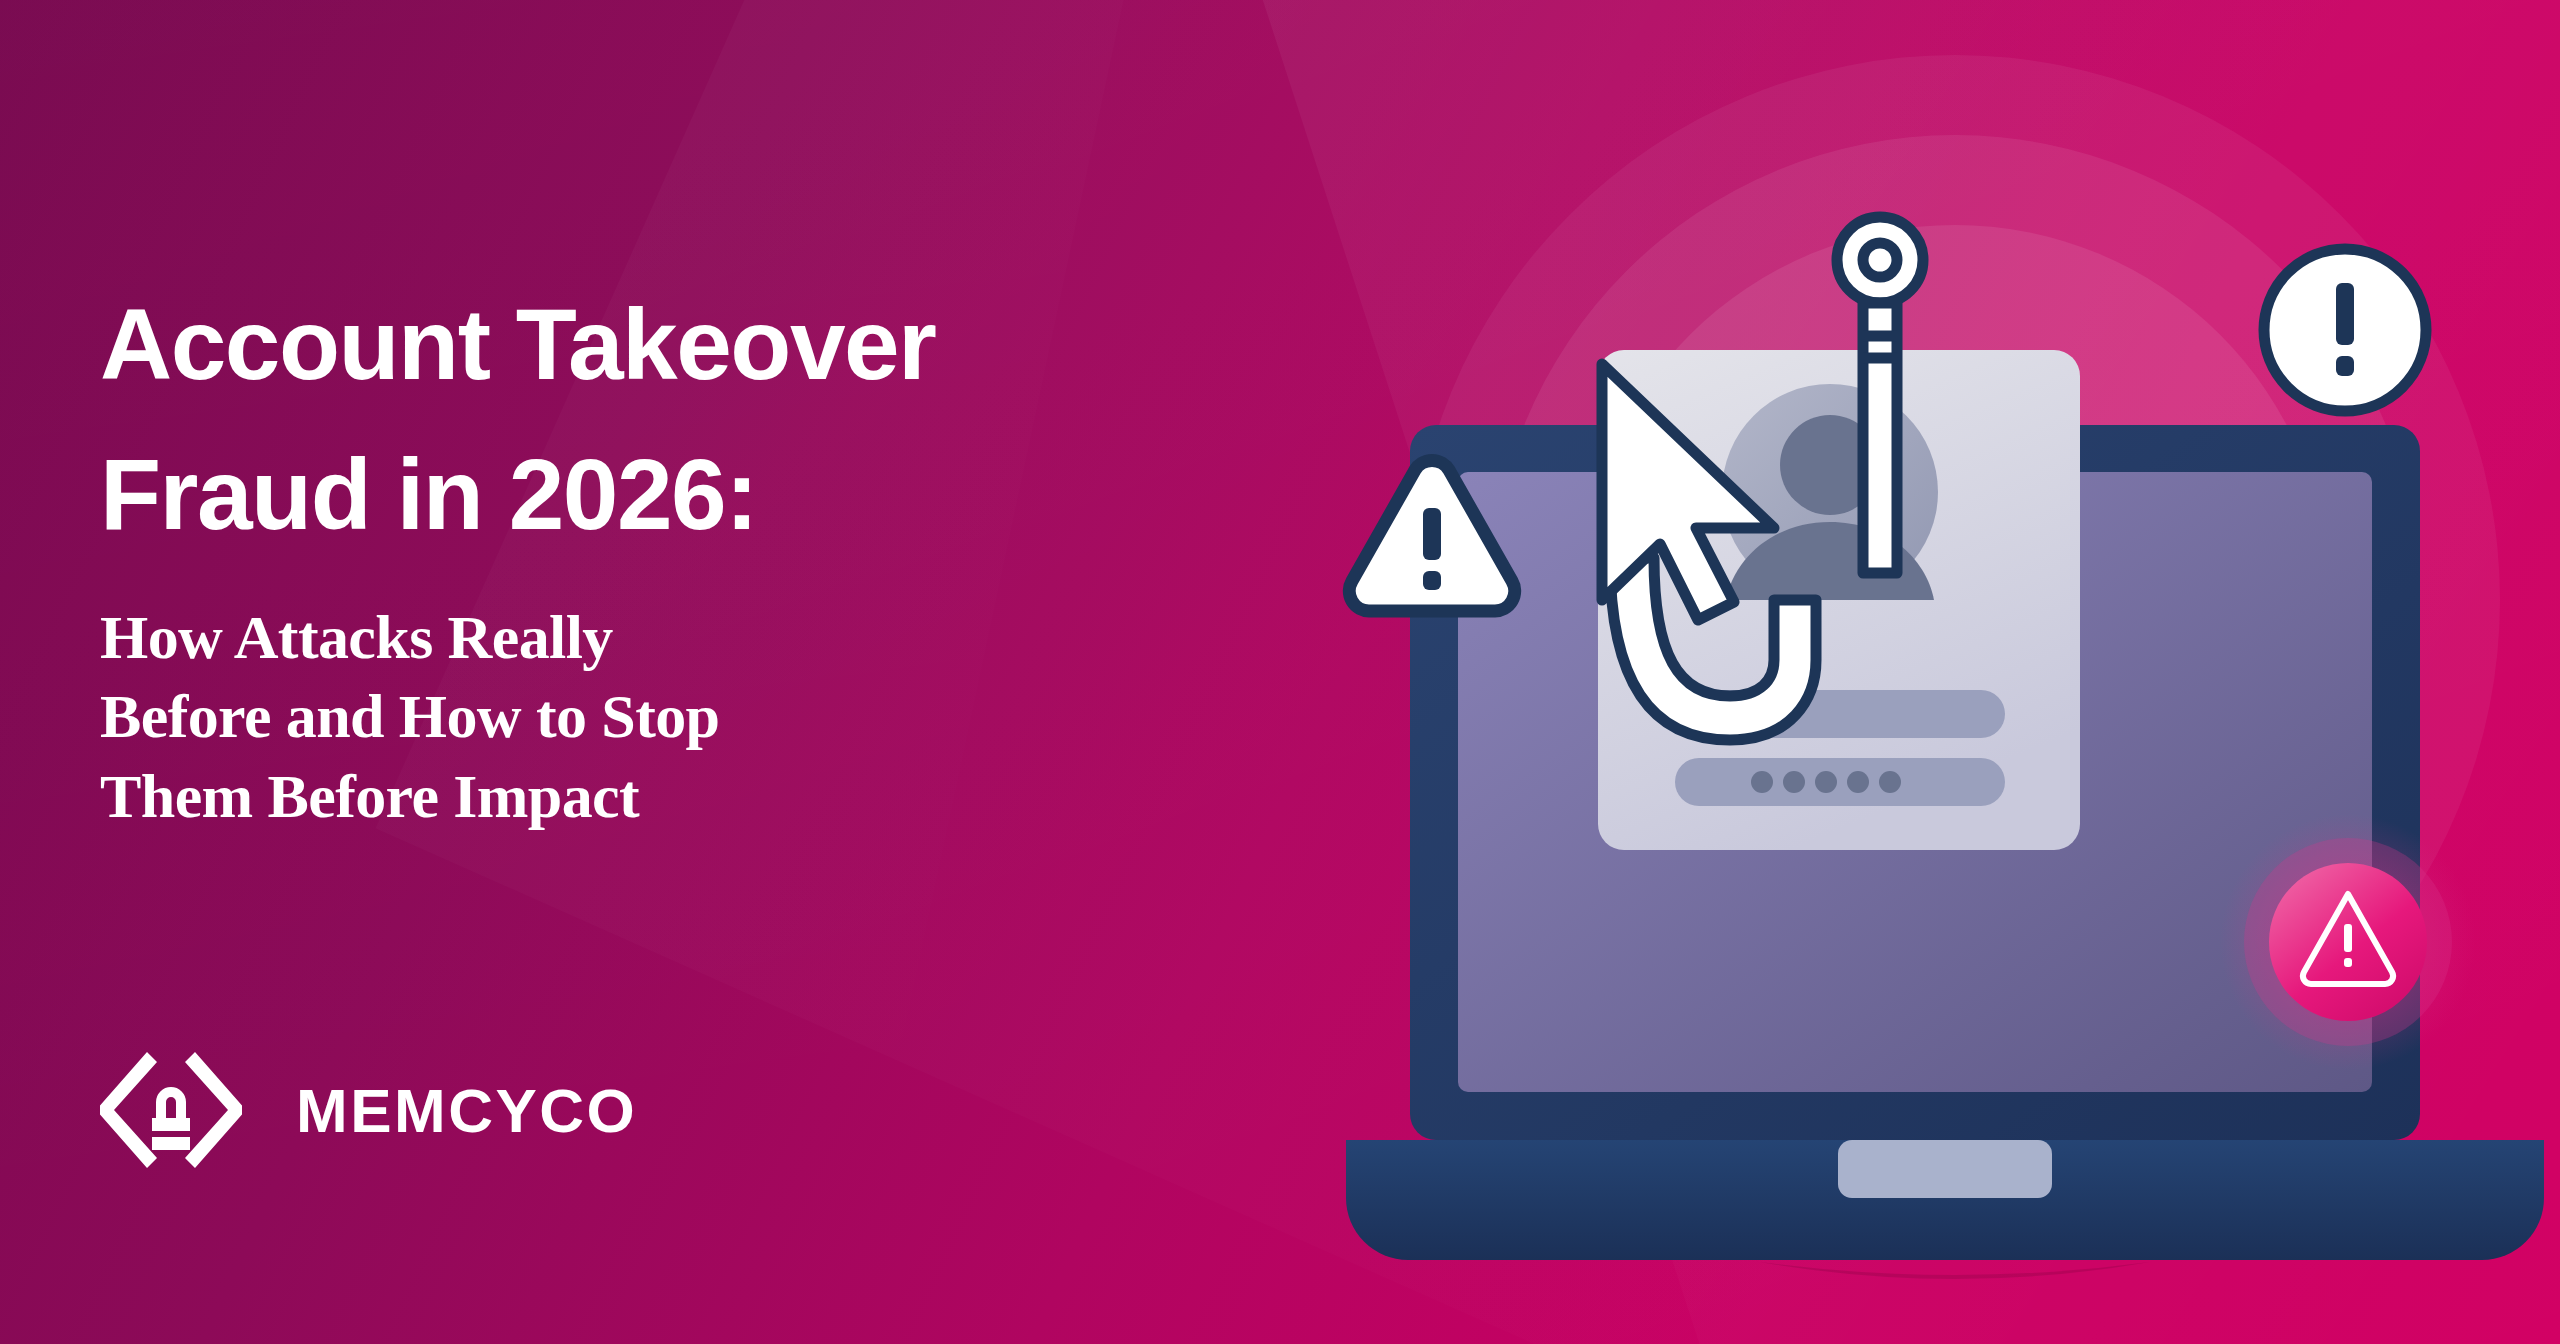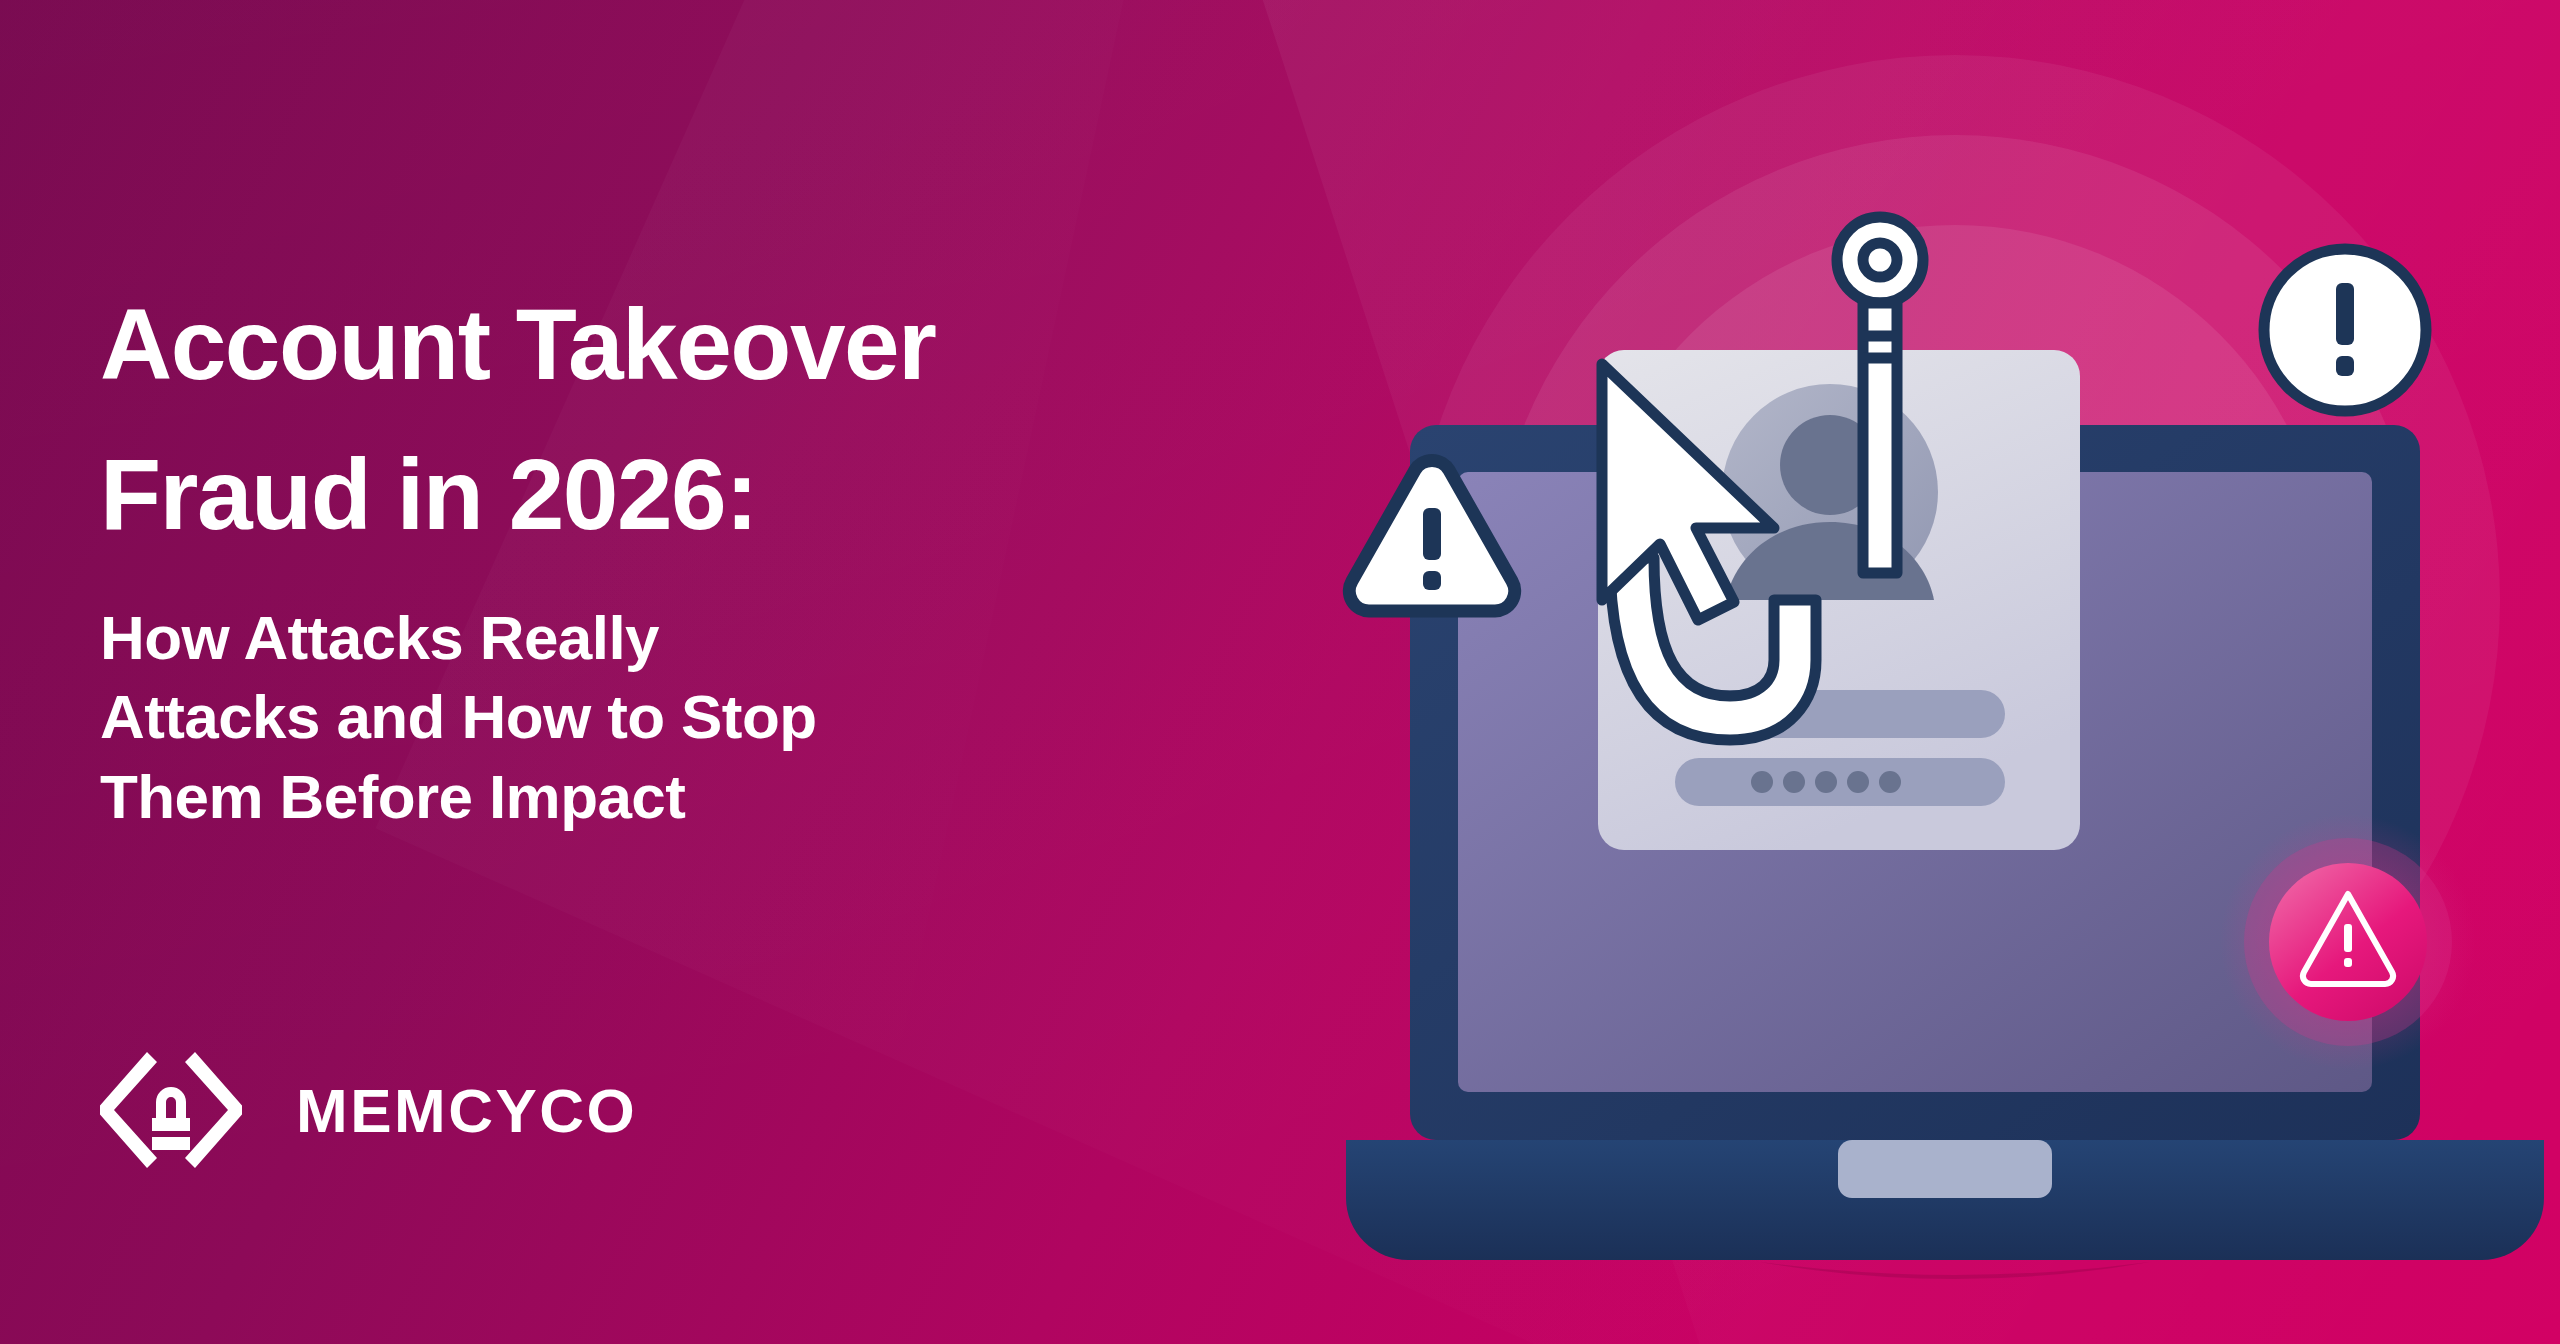--- a/index.html
+++ b/index.html
@@ -49,20 +49,21 @@
     width:1200px;
   }
   .headline .hl-line { display:block; white-space:nowrap;margin-top:39px; }
   .subhead {
     color:#ffffff;
     font-size:62px;
     line-height:1.28;
     font-weight:700;
     letter-spacing:-0.6px;
     margin-top:48px;
+    font-family:Liberation Serif, serif;
   }
   .subhead .sh-line { display:block; white-space:nowrap; }
 
   
   .logo-row {
     position:absolute; left:100px; top:1040px;
     display:flex; align-items:center; gap:54px;
   }
   .logo-mark { width:142px; height:140px; display:block; }
   .logo-word {
@@ -87,21 +88,21 @@
 
 <div class="text-col">
 
   <h1 class="headline">
     <span class="hl-line">Account Takeover</span>
     <span class="hl-line">Fraud in 2026:</span>
   </h1>
 
   <h2 class="subhead">
     <span class="sh-line">How Attacks Really</span>
-    <span class="sh-line">Attacks and How to Stop</span>
+    <span class="sh-line">Before and How to Stop</span>
     <span class="sh-line">Them Before Impact</span>
   </h2>
 
 </div>
 
 <div class="logo-row">
   <span>
     <svg class="logo-mark" viewBox="0 0 142 140" fill="none" aria-hidden="true">
 
       <path d="M47 12 L57 22 L14 70 L57 118 L47 128 L-4 70 Z" fill="#ffffff"></path>

